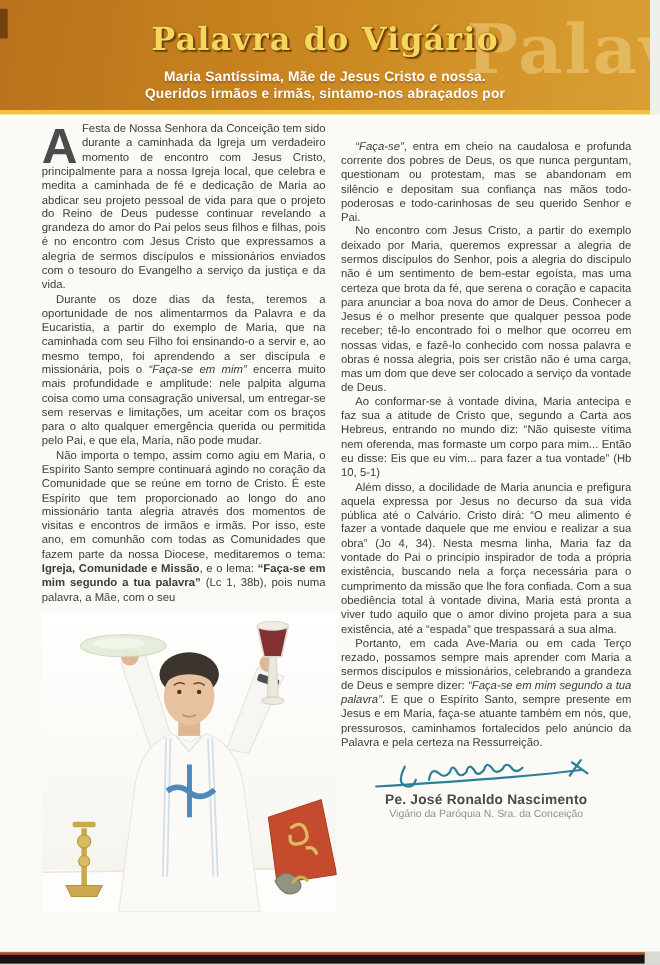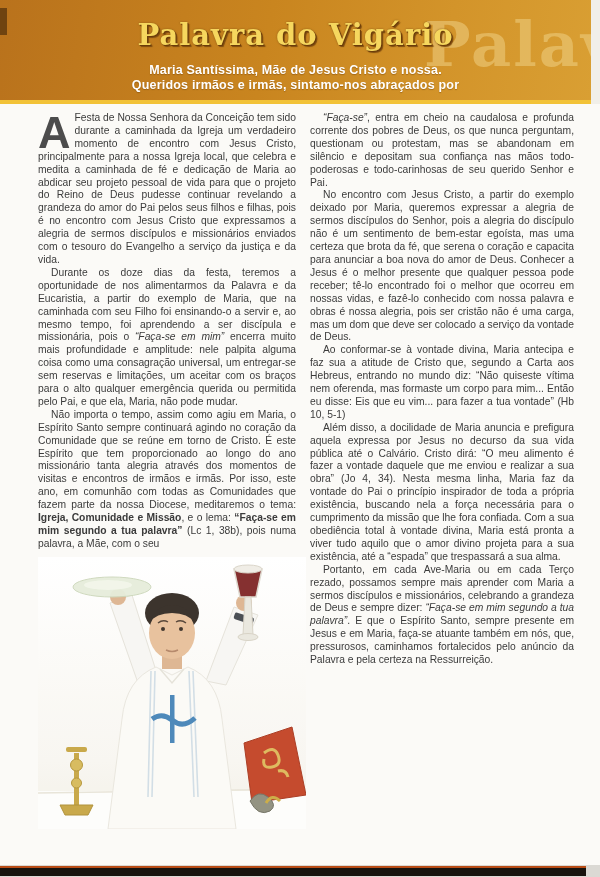--- a/index.html
+++ b/index.html
@@ -30,21 +30,21 @@
     color:#ffffff;font-weight:bold;font-size:12.5px;line-height:15px;letter-spacing:.2px;
     text-shadow:0 1px 1px rgba(120,70,10,.5);
   }
   
   .article{
     position:absolute;top:112px;left:38px;width:536px;
     display:flex;gap:14px;
     color:#3b3b3b;font-size:10.3px;line-height:12.9px;text-align:justify;
   }
   .col-left{width:258px;}
-  .col-right{width:264px;}
+  .col-right{width:264px;margin-top:16px;}
   .para{margin:0;text-indent:13px;}
   .para.first{text-indent:0;}
   .dropcap{
     float:left;font-size:45px;line-height:35px;font-weight:bold;color:#4c4c4c;
     padding:3px 4px 0 0;
   }
   .italic{font-style:italic;}
   .bold-italic{font-weight:bold;}
   
   .photo{margin-top:6px;width:268px;height:272px;display:block;}
@@ -156,20 +156,32 @@
   </svg>
       </div>
 
     <div class="col-right">
 
     <p class="para"><span class="italic">“Faça-se”</span><span>, entra em cheio na caudalosa e profunda corrente dos pobres de Deus, os que nunca perguntam, questionam ou protestam, mas se abandonam em silêncio e depositam sua confiança nas mãos todo-poderosas e todo-carinhosas de seu querido Senhor e Pai.</span></p>
         <p class="para"><span>No encontro com Jesus Cristo, a partir do exemplo deixado por Maria, queremos expressar a alegria de sermos discípulos do Senhor, pois a alegria do discípulo não é um sentimento de bem-estar egoísta, mas uma certeza que brota da fé, que serena o coração e capacita para anunciar a boa nova do amor de Deus. Conhecer a Jesus é o melhor presente que qualquer pessoa pode receber; tê-lo encontrado foi o melhor que ocorreu em nossas vidas, e fazê-lo conhecido com nossa palavra e obras é nossa alegria, pois ser cristão não é uma carga, mas um dom que deve ser colocado a serviço da vontade de Deus.</span></p>
         <p class="para"><span>Ao conformar-se à vontade divina, Maria antecipa e faz sua a atitude de Cristo que, segundo a Carta aos Hebreus, entrando no mundo diz: “Não quiseste vítima nem oferenda, mas formaste um corpo para mim... Então eu disse: Eis que eu vim... para fazer a tua vontade” (Hb 10, 5-1)</span></p>
         <p class="para"><span>Além disso, a docilidade de Maria anuncia e prefigura aquela expressa por Jesus no decurso da sua vida pública até o Calvário. Cristo dirá: “O meu alimento é fazer a vontade daquele que me enviou e realizar a sua obra” (Jo 4, 34). Nesta mesma linha, Maria faz da vontade do Pai o princípio inspirador de toda a própria existência, buscando nela a força necessária para o cumprimento da missão que lhe fora confiada. Com a sua obediência total à vontade divina, Maria está pronta a viver tudo aquilo que o amor divino projeta para a sua existência, até a “espada” que trespassará a sua alma.</span></p>
         <p class="para"><span>Portanto, em cada Ave-Maria ou em cada Terço rezado, possamos sempre mais aprender com Maria a sermos discípulos e missionários, celebrando a grandeza de Deus e sempre dizer: </span><span class="italic">“Faça-se em mim segundo a tua palavra”</span><span>. E que o Espírito Santo, sempre presente em Jesus e em Maria, faça-se atuante também em nós, que, pressurosos, caminhamos fortalecidos pelo anúncio da Palavra e pela certeza na Ressurreição.</span></p>
+        <div id="sig-block" class="sig-block">
+    <svg class="sig-ink" width="220" height="40" viewBox="0 0 220 40" aria-hidden="true">
+      <g stroke="#2c7f95" stroke-width="2" fill="none" stroke-linecap="round">
+        <path d="M10,30 C60,27 140,22 196,15"></path>
+        <path d="M36,12 q-8,16 2,18 q6,1 8,-6"></path>
+        <path d="M58,24 q2,-12 9,-6 q5,5 10,-1 q2,-8 6,-1 q3,7 9,1 q2,-9 7,-2 q3,7 9,0 q2,-8 7,-2 q4,7 10,1 q3,-7 8,-1 q4,6 10,0"></path>
+        <path d="M188,8 l14,10 M196,6 l-10,14"></path>
+      </g>
+    </svg>
+    <div class="sig-name">Pe. José Ronaldo Nascimento</div>
+    <div class="sig-role">Vigário da Paróquia N. Sra. da Conceição</div>
+  </div>
       </div>
 
   </div>
 
   <div class="bottom-strip">
     <div class="black"></div>
   </div>
 
 </div>
 

